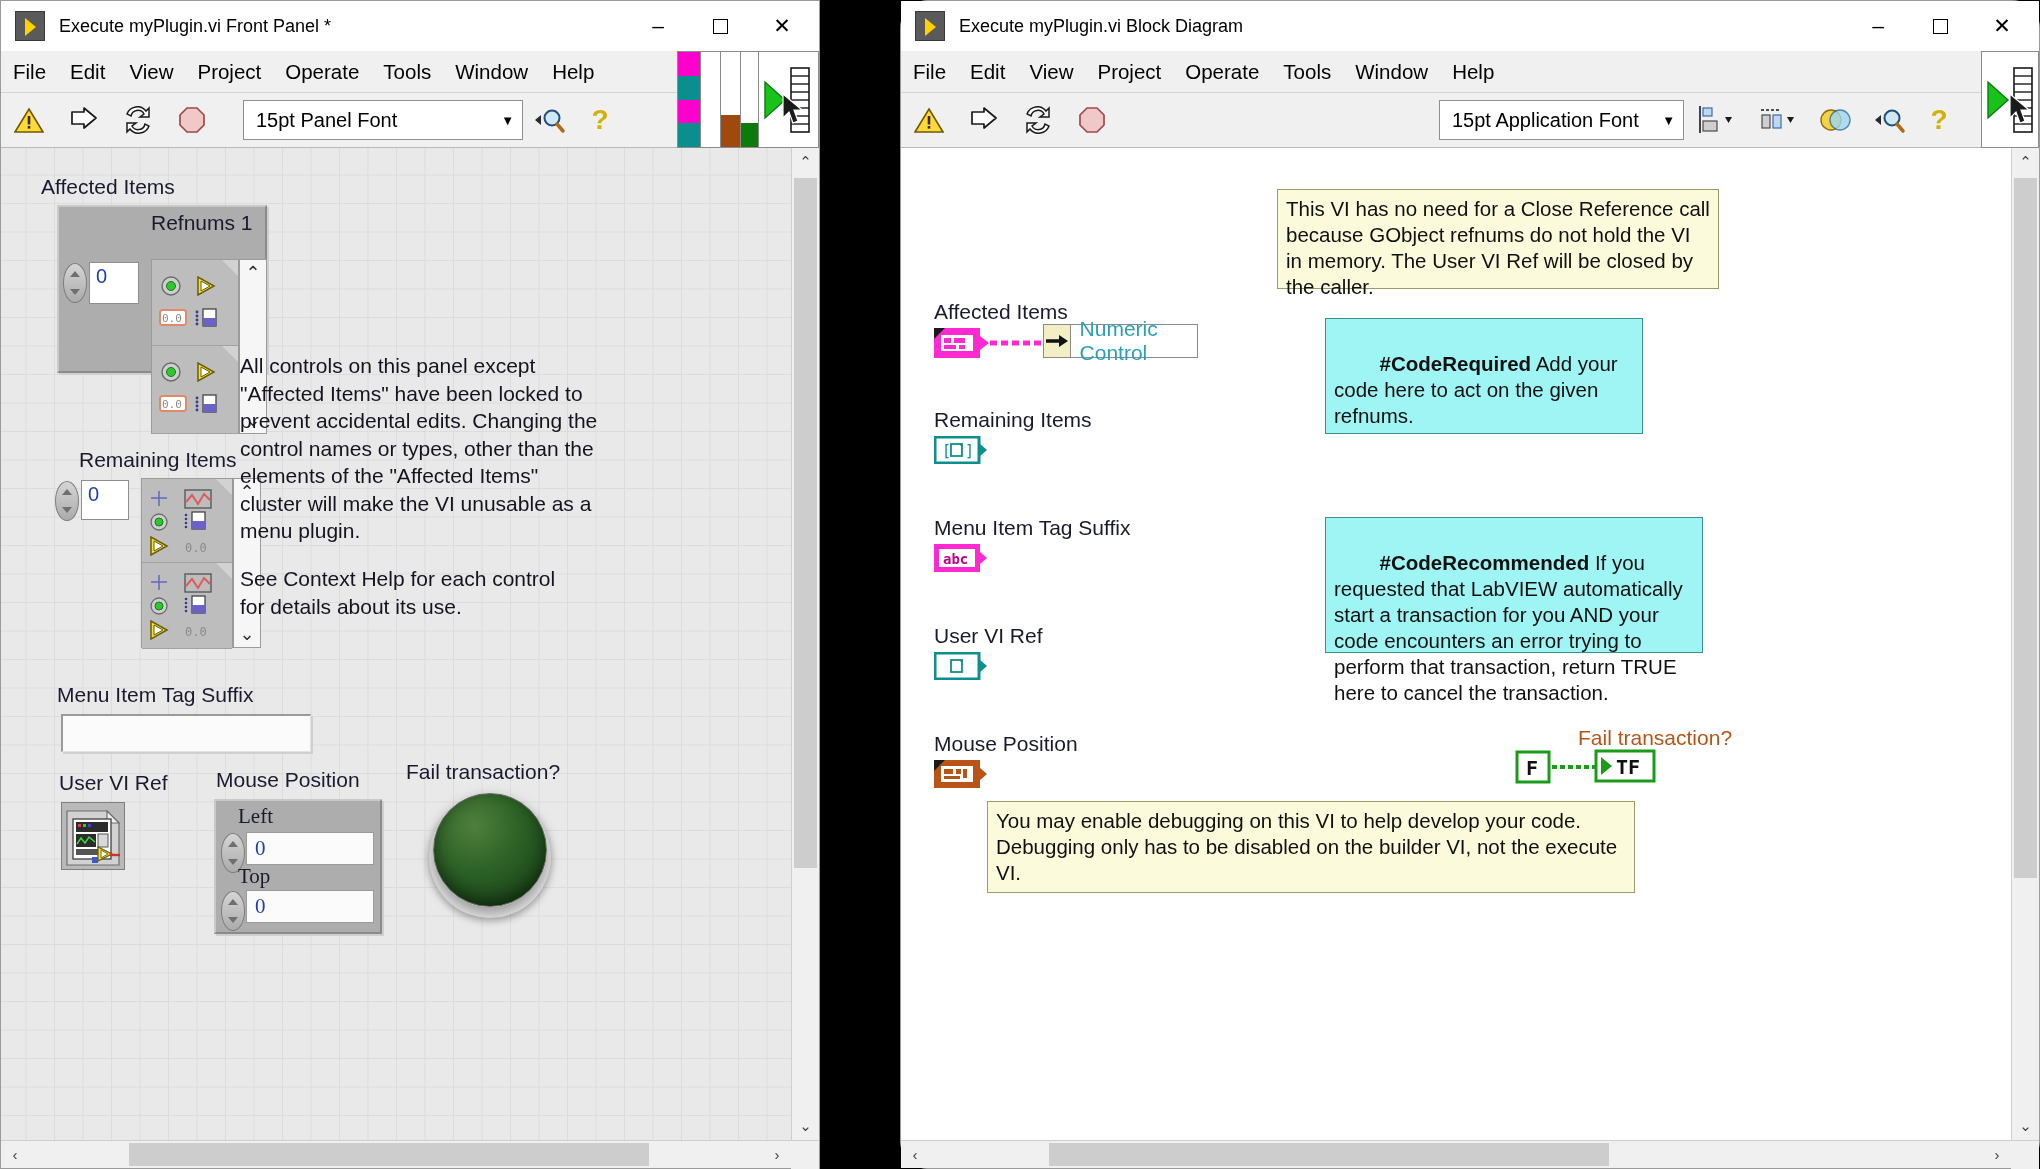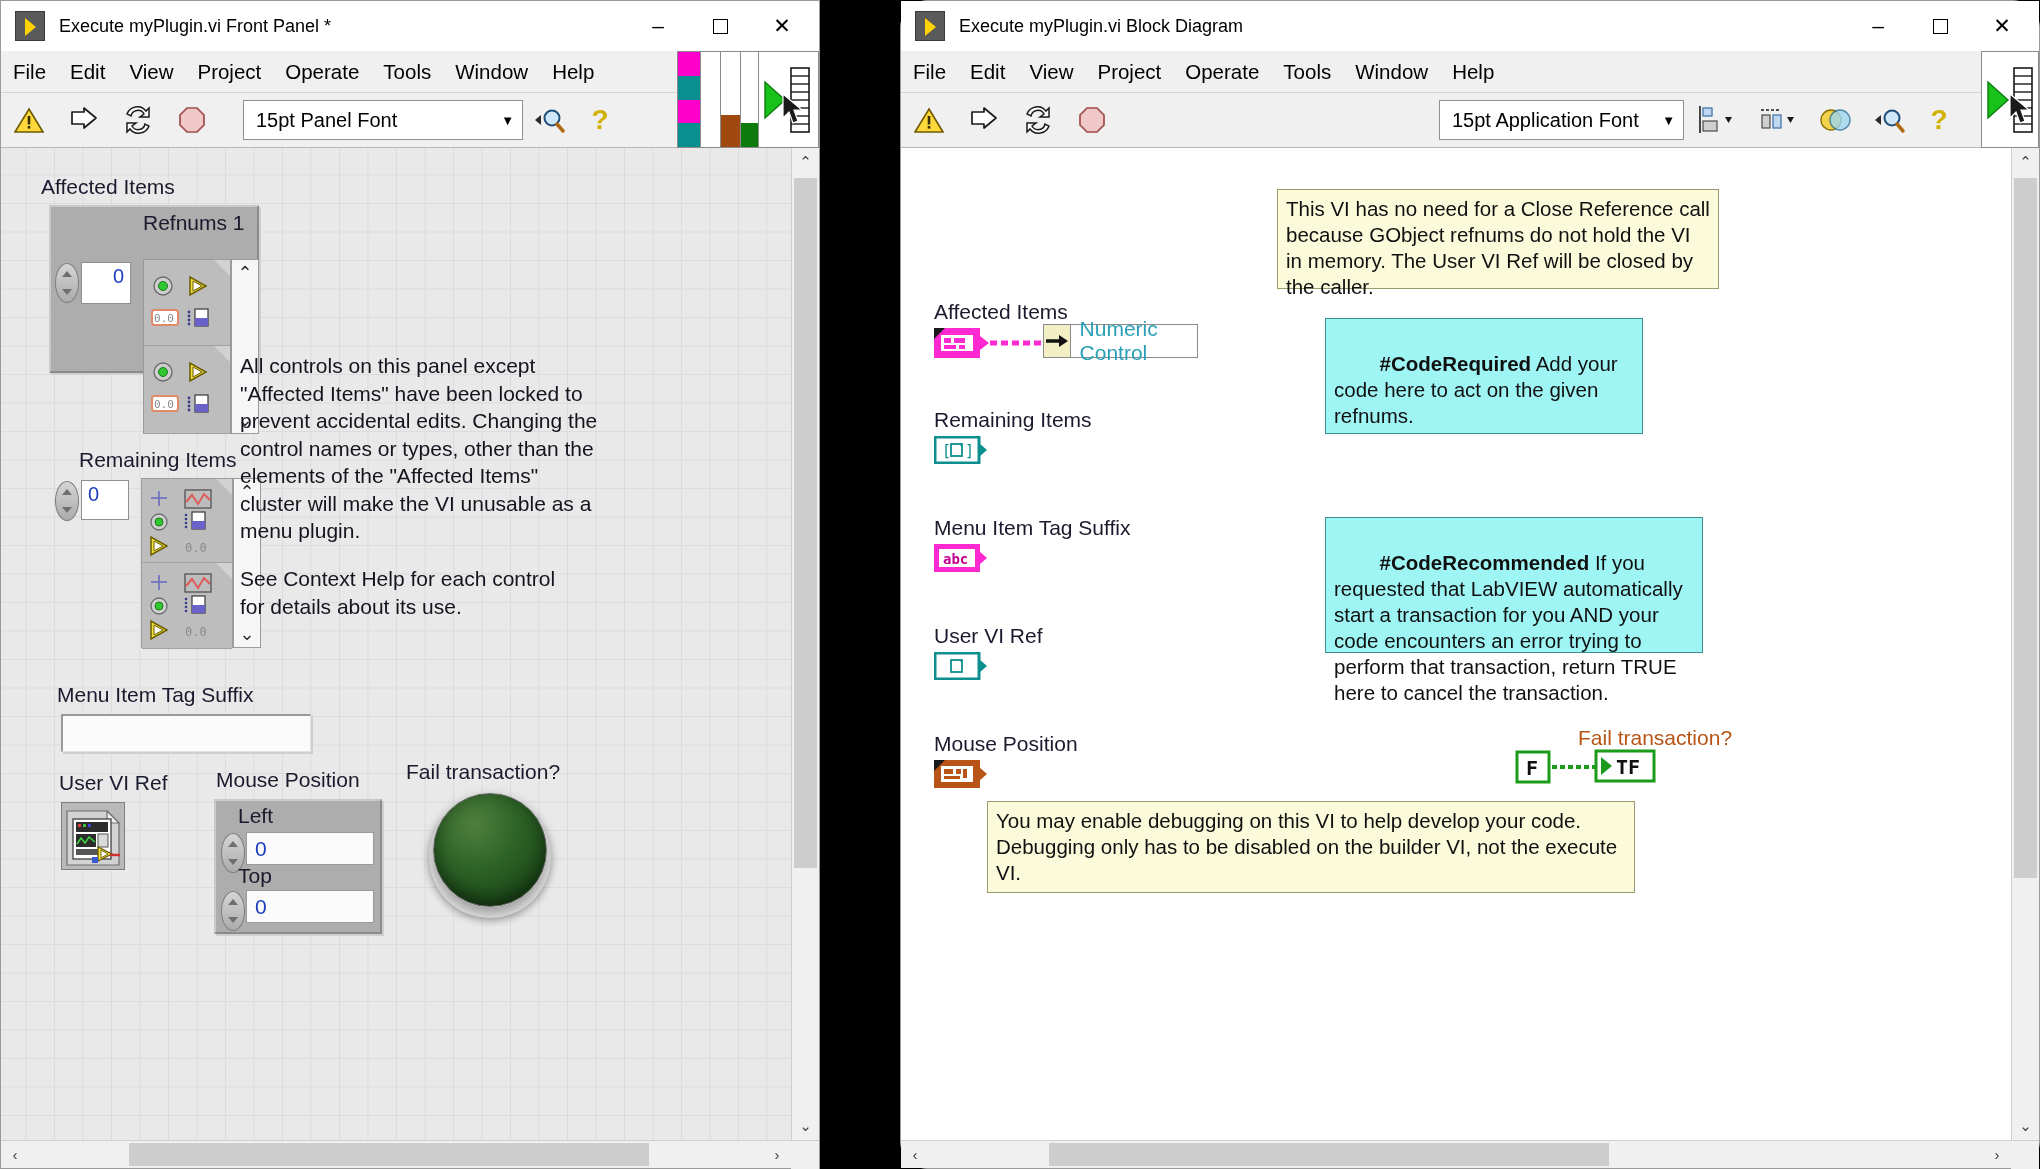--- a/index.html
+++ b/index.html
@@ -60,21 +60,21 @@
   .elemcell { position:relative; background:#bdbdbd; border-bottom:1px solid #a2a2a2; }
   .dogear { position:absolute; right:0; top:0; width:0; height:0; border-top:16px solid #d2d2d2; border-left:16px solid transparent; }
 
   .ctlscroll { position:absolute; background:#f6f6f6; border:1px solid #9b9b9b; display:flex; flex-direction:column; justify-content:space-between; align-items:center; }
   .ctlscroll span { font-size:18px; color:#2b2b2b; line-height:1; padding:4px 0; }
 
   .strbox { position:absolute; background:#fbfbfb; border-top:2px solid #9a9a9a; border-left:2px solid #9a9a9a; border-right:1px solid #e2e2e2; border-bottom:1px solid #e2e2e2; box-shadow:2px 2px 0 #cfcfcf; }
 
   .numfield { position:absolute; background:#fbfbfb; border:1px solid #9a9a9a; font-size:21px; color:#1d3fbf; padding-left:8px; display:flex; align-items:center; }
 
-  .cluster { position:absolute; background:#adadad; border-top:2px solid #c9c9c9; border-left:2px solid #c9c9c9; border-right:2px solid #8b8b8b; border-bottom:2px solid #8b8b8b; box-shadow:2px 2px 0 #cfcfcf; }
+  .cluster { position:absolute; background:#adadad; border-top:2px solid #c9c9c9; border-left:2px solid #c9c9c9; border-right:2px solid #8b8b8b; border-bottom:2px solid #8b8b8b; box-shadow:2px 2px 0 #cfcfcf;font-family:Liberation Serif, serif; }
   .clabel { position:absolute; font-size:21px; color:#1a1a2e; }
 
   .led { position:absolute; border-radius:50%; background:radial-gradient(circle at 36% 28%, #4f7f3d 0%, #2e6327 40%, #1d4a1a 75%, #17380f 100%);
          box-shadow:0 6px 14px rgba(0,0,0,.35), inset 0 -6px 16px rgba(0,0,0,.45); border:1px solid #6a6a6a; }
   .led-ring { position:absolute; border-radius:50%; background:#e6e6e6; box-shadow:0 3px 7px rgba(0,0,0,.25); }
 
   
   .viicon { position:absolute; background:#b9b9b9; border:1px solid #7f7f7f; }
 
   
@@ -192,21 +192,21 @@
         </svg>
       </div>
     </div>
   </div>
 
   <div class="canvas-wrap">
     <div class="canvas fp-canvas">
 
       <div class="lbl" style="left:40px; top:27px;">Affected Items</div>
 
-      <div class="arr-frame" style="left:48px; top:57px; width:210px; height:168px;text-align:right;">
+      <div class="arr-frame" style="left:56px; top:57px; width:210px; height:168px;">
         <div class="clabel" style="left:92px; top:4px;">Refnums 1</div>
 
         <div class="spin" style="left:4px; top:56px;"></div>
         <div class="arr-idx" style="left:30px; top:55px; width:50px; height:42px;">0</div>
 
         <div class="elembox" style="left:92px; top:52px; width:88px; height:175px;">
           <div class="elemcell" style="height:86px;">
             <div class="dogear"></div>
             <svg width="76" height="66" viewBox="0 0 76 66" style="position:absolute;left:6px;top:14px;">
               <circle cx="13" cy="12" r="9" fill="#cfcfcf" stroke="#6b6b6b" stroke-width="1.4"></circle>

